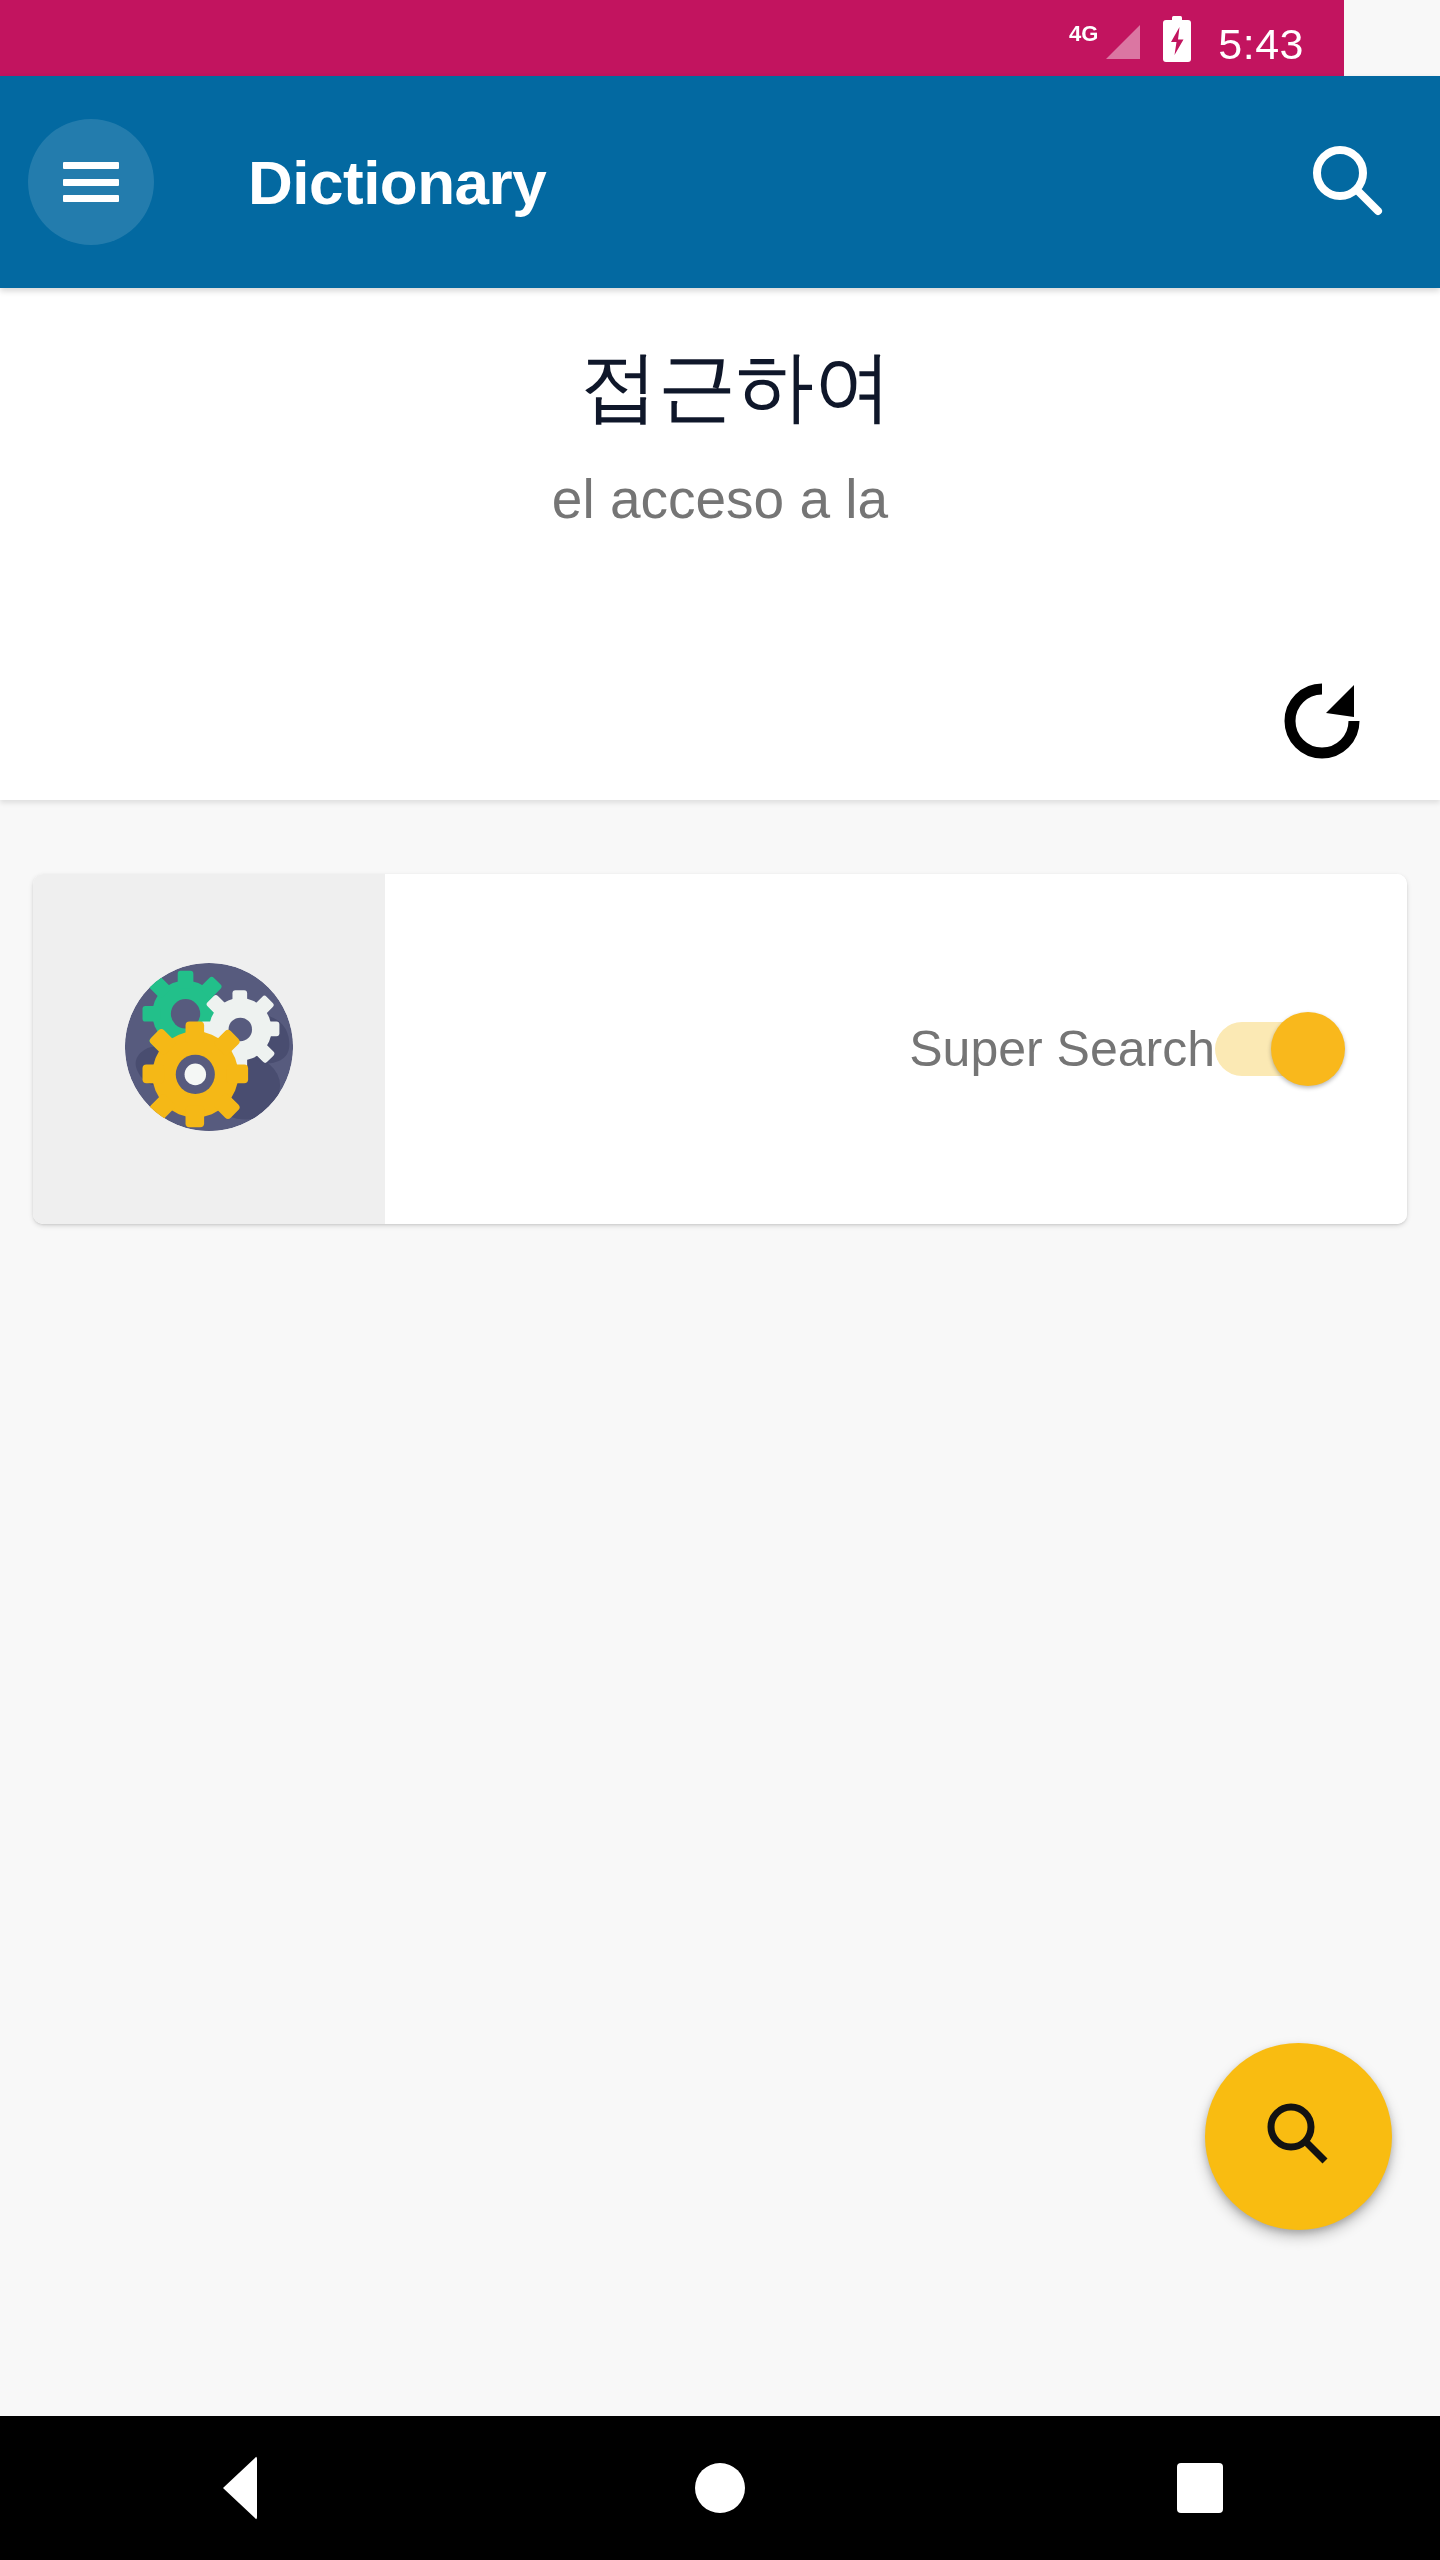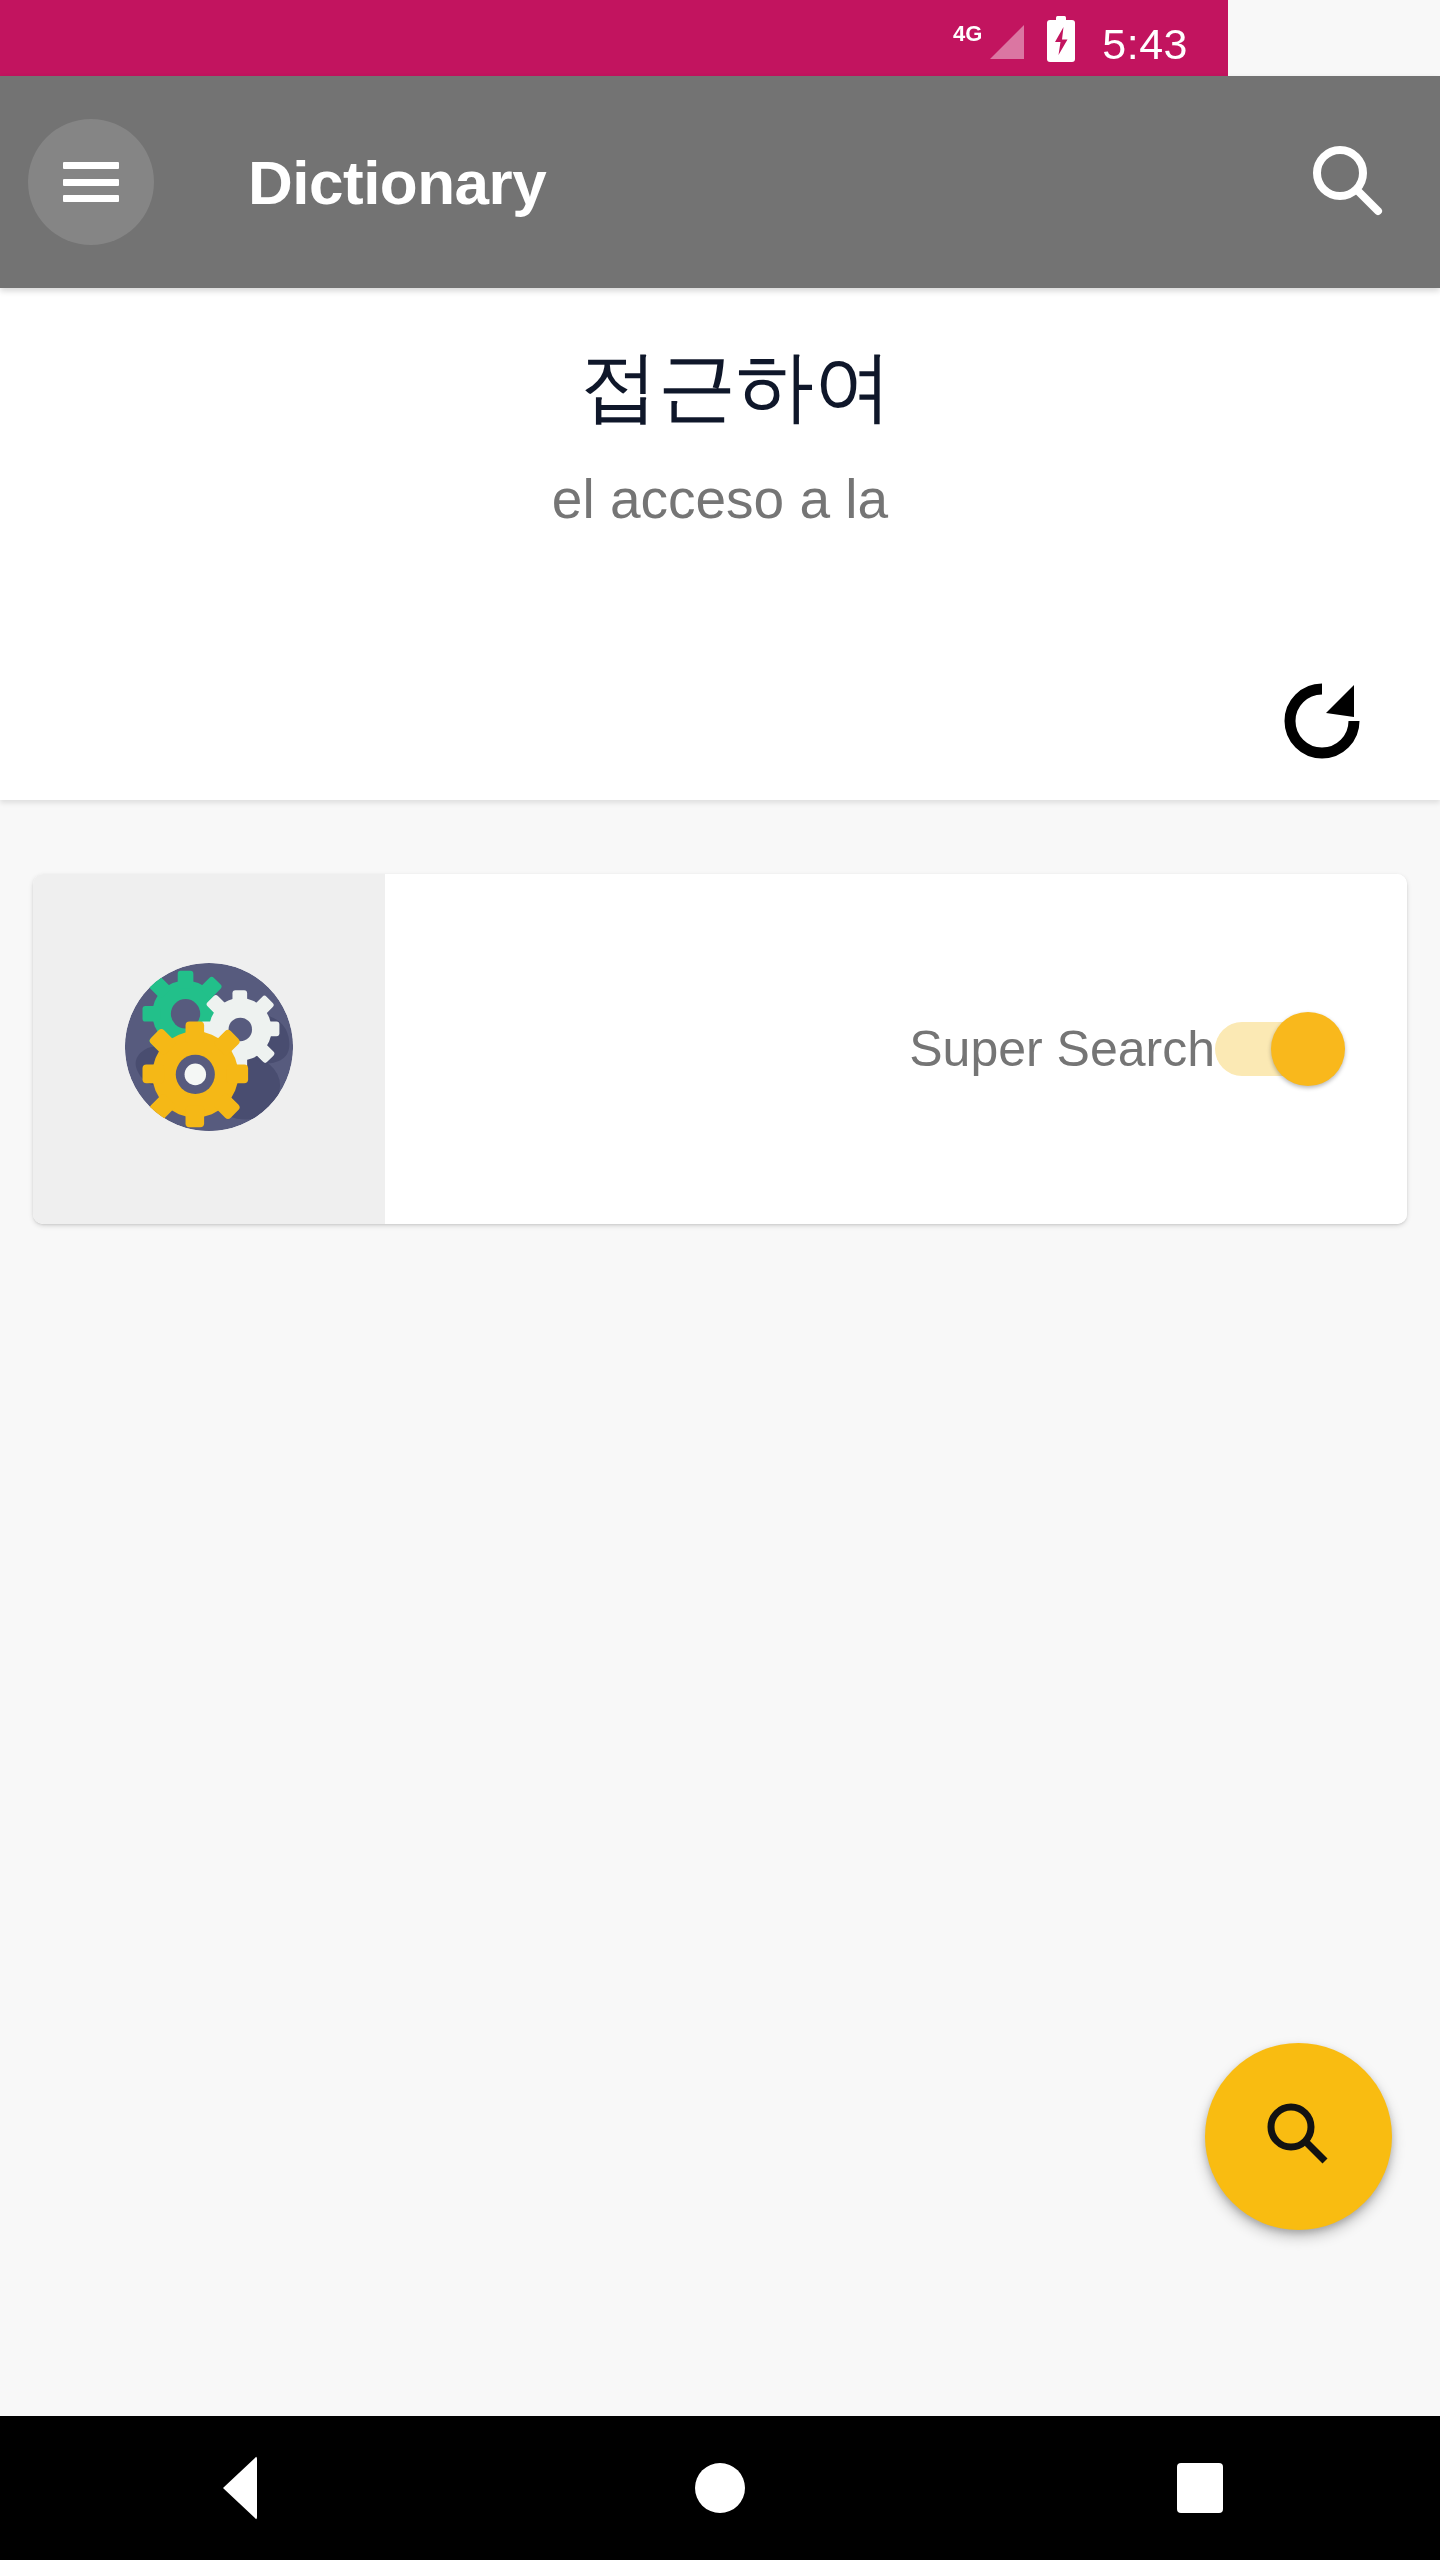--- a/index.html
+++ b/index.html
@@ -19,21 +19,21 @@
     width: 1440px;
     height: 2560px;
     background: #F8F8F8;
     overflow: hidden;
   }
 
   
   #status-bar {
     position: absolute;
     left: 0; top: 0;
-    width: 1228px;
+    width: 1344px;
     height: 76px;
     background: #C2145F;
     display: flex;
     align-items: center;
     justify-content: flex-end;
     padding-right: 40px;
   }
   .sb-group {
     display: flex;
     align-items: flex-end;
@@ -73,21 +73,21 @@
     letter-spacing: 0.5px;
     margin-top: 11px;
   }
 
   
   #app-bar {
     position: absolute;
     left: 0; top: 76px;
     width: 1440px;
     height: 212px;
-    background: #737373;
+    background: #0369a1;
     display: flex;
     align-items: center;
     box-shadow: 0 3px 6px rgba(0,0,0,0.16);
     z-index: 5;
   }
   #menu-button {
     position: absolute;
     left: 28px;
     top: 43px;
     width: 126px;

